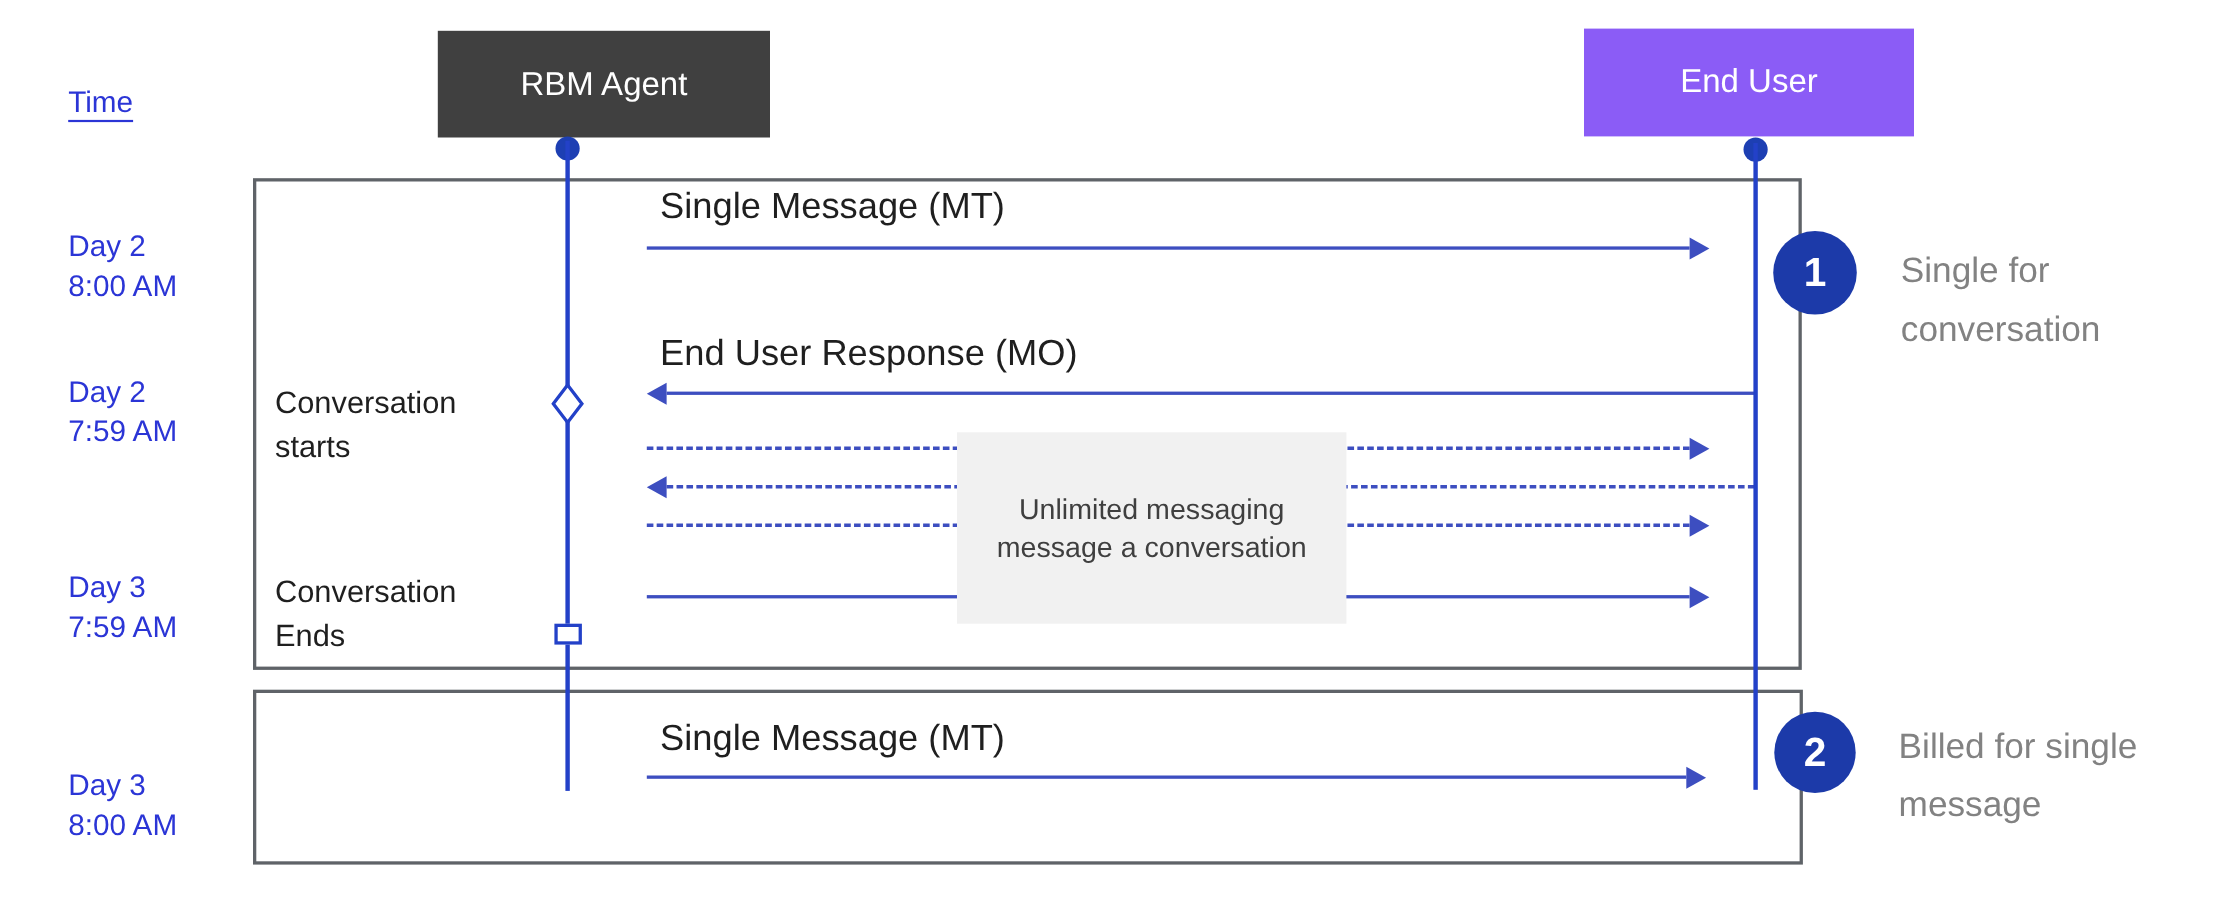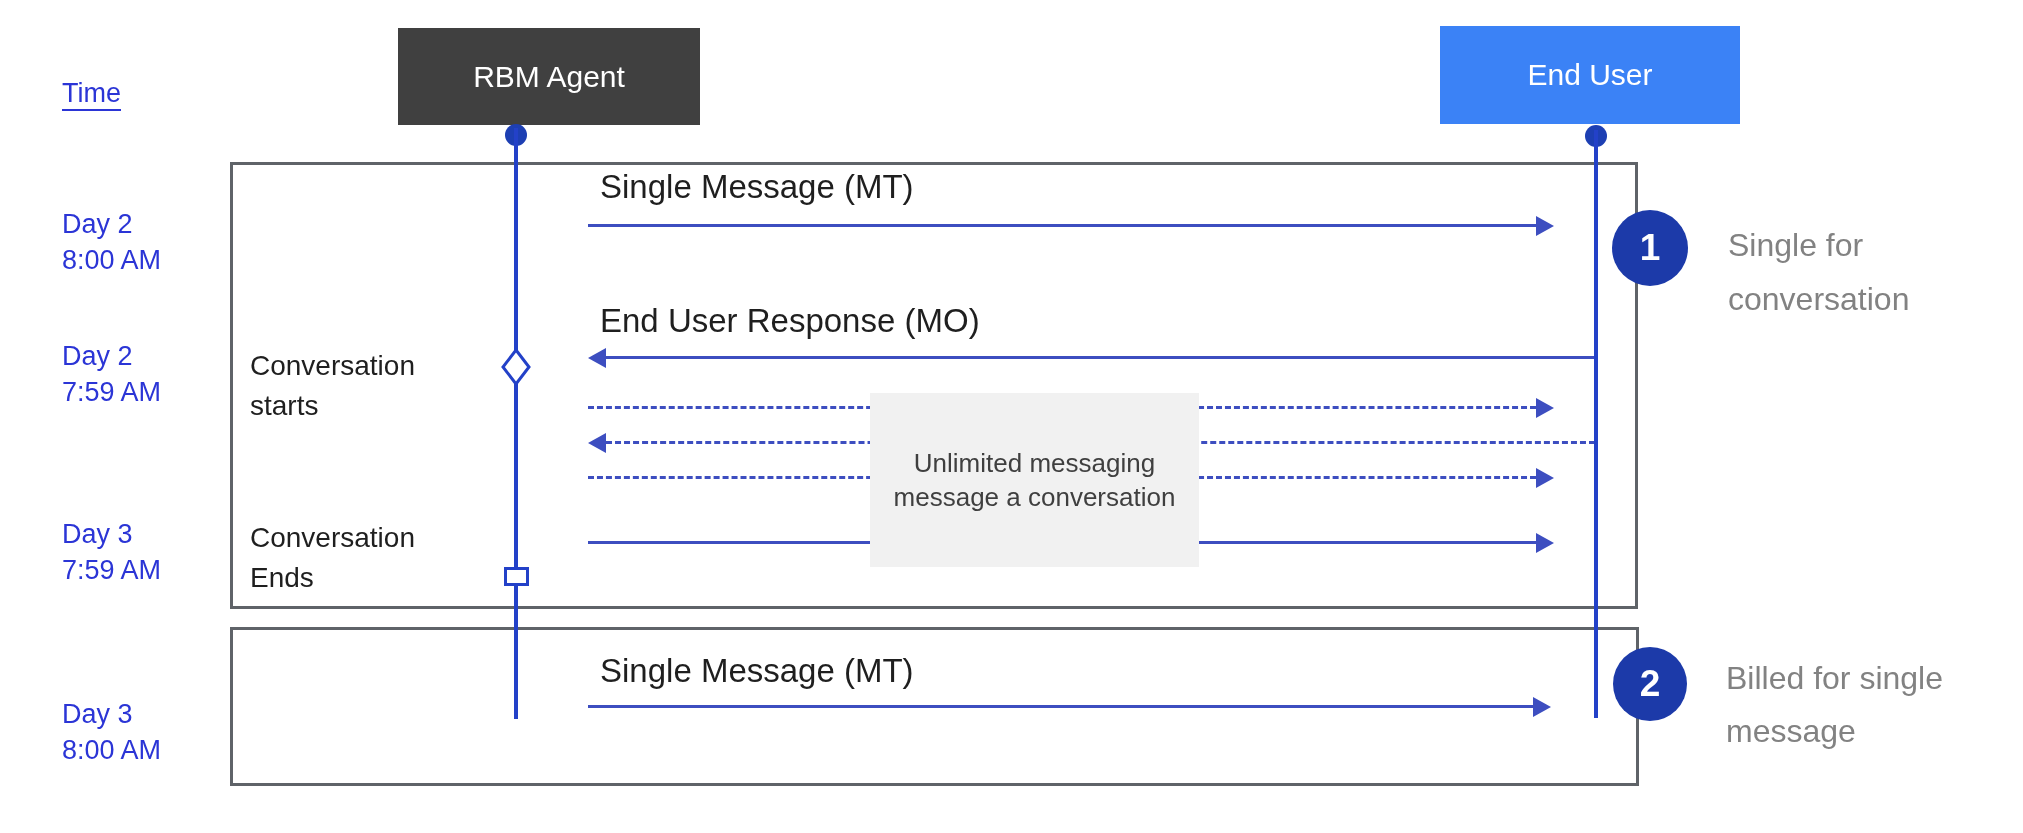--- a/index.html
+++ b/index.html
@@ -9,21 +9,21 @@
     -webkit-font-smoothing:antialiased;
   }
   .abs{position:absolute;}
 
   
   .actor{
     position:absolute;display:flex;align-items:center;justify-content:center;
     color:#ffffff;font-size:30px;
   }
   .actor.agent{left:398px;top:28px;width:302px;height:97px;background:#404040;}
-  .actor.user{left:1440px;top:26px;width:300px;height:98px;background:#3b82f6;}
+  .actor.user{left:1440px;top:26px;width:300px;height:98px;background:#8b5cf6;}
 
   
   .lifeline{position:absolute;width:4px;background:#2341C8;z-index:6;}
   .lifeline.agent{left:514px;top:128px;height:591px;}
   .lifeline.user{left:1594px;top:130px;height:588px;}
   .dot{position:absolute;width:22px;height:22px;border-radius:50%;background:#1D3FB3;z-index:6;}
   .dot.agent{left:505px;top:124px;}
   .dot.user{left:1585px;top:125px;}
 
   
@@ -65,21 +65,21 @@
   .arrow.y6{top:543px;}
   .arrow.y7{top:707px;width:945px;}
 
   .msg-label{position:absolute;left:600px;color:#1F1F1F;font-size:33px;z-index:2;white-space:nowrap;}
   .msg-label.m1{top:168px;}
   .msg-label.m2{top:302px;}
   .msg-label.m3{top:652px;}
 
   
   .note{
-    position:absolute;left:870px;top:393px;width:329px;height:174px;background:#F1F1F1;
+    position:absolute;left:870px;top:393px;width:354px;height:174px;background:#F1F1F1;
     display:flex;flex-direction:column;align-items:center;justify-content:center;
     color:#3F3F3F;font-size:26px;line-height:34px;text-align:center;z-index:4;
   }
 
   
   .marker-diamond{position:absolute;left:501px;top:348px;z-index:7;}
   .marker-square{
     position:absolute;left:504px;top:567px;width:19px;height:13px;
     background:#ffffff;border:3px solid #2341C8;z-index:7;
   }

